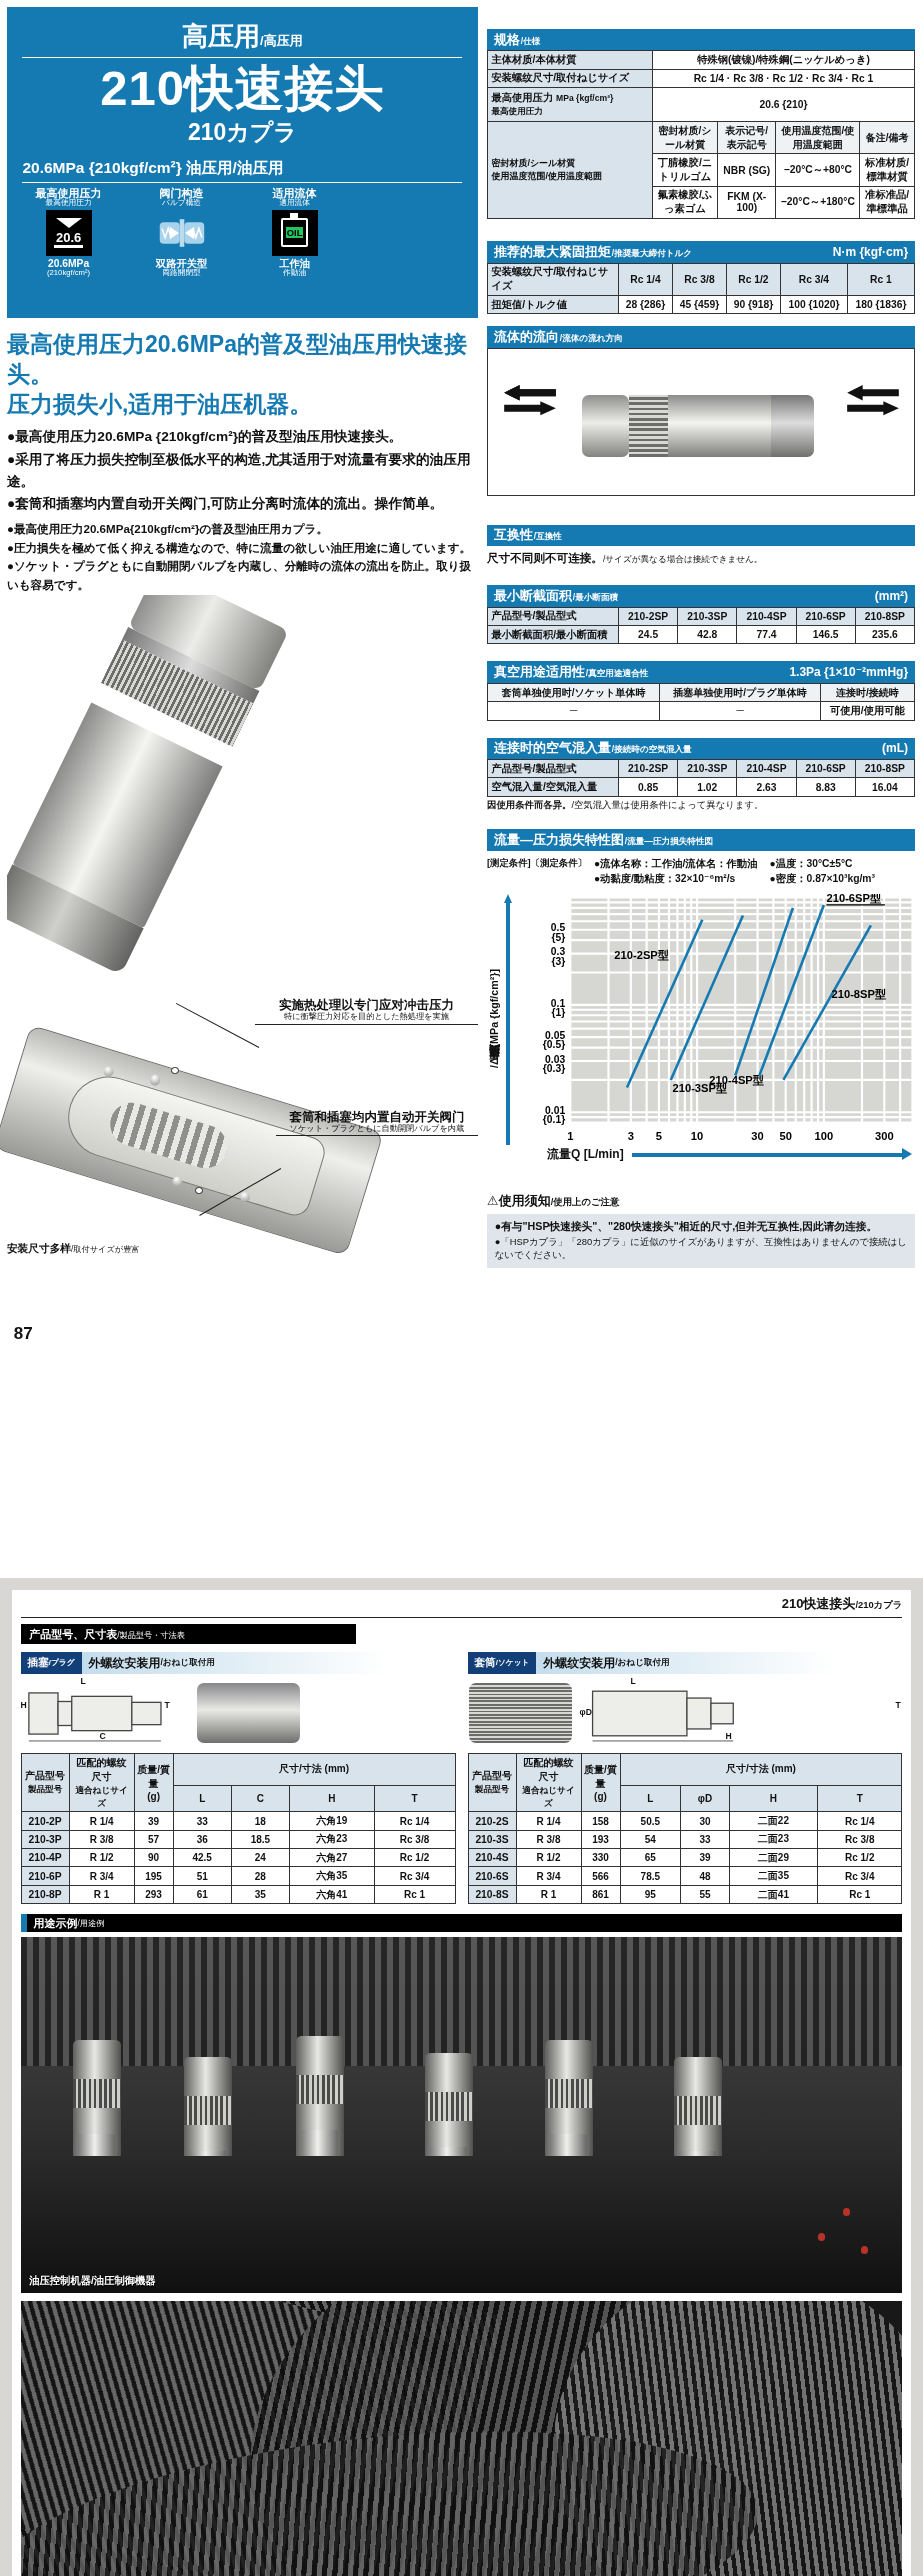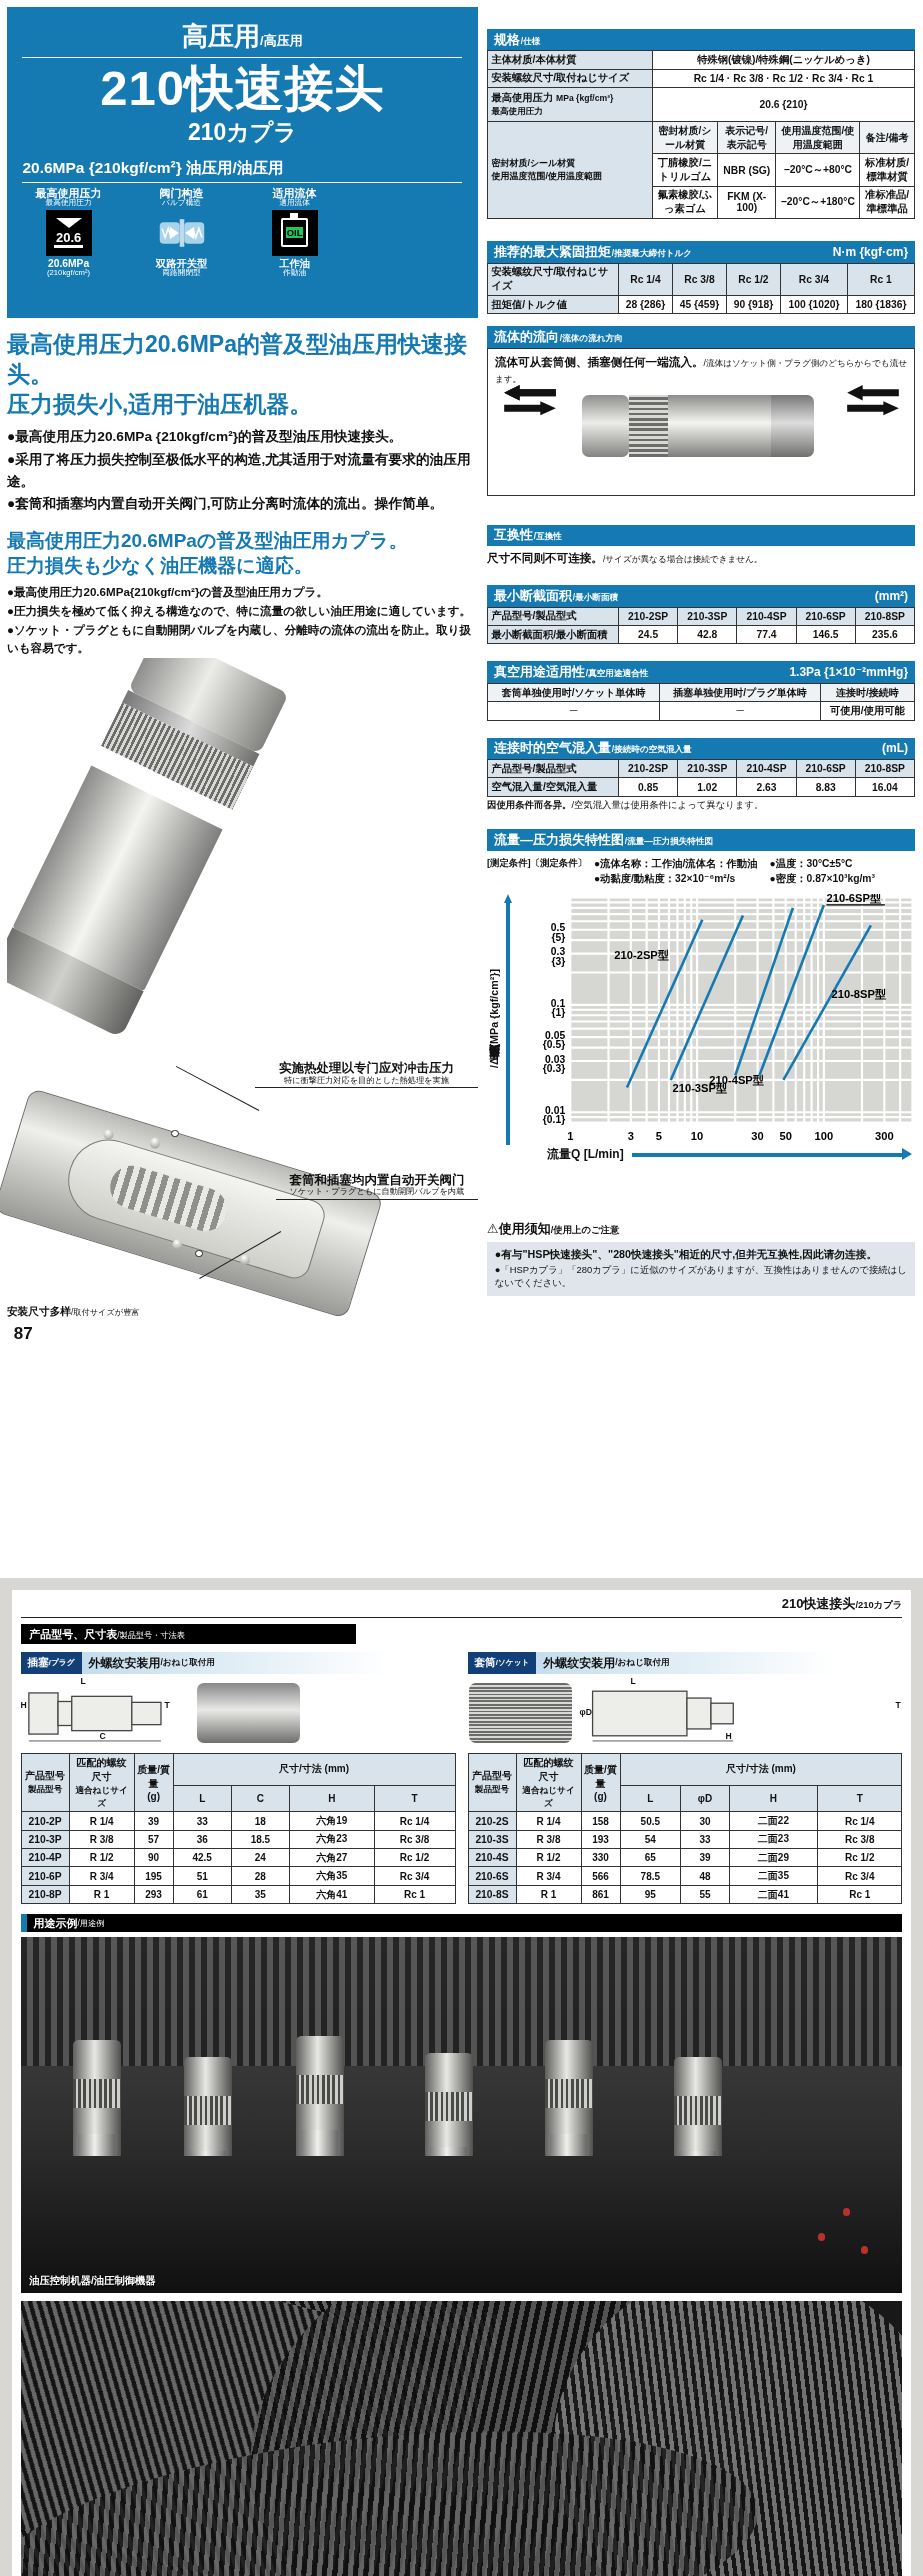--- a/index.html
+++ b/index.html
@@ -207,24 +207,20 @@
 
     <div class="headline">
       <div>最高使用压力20.6MPa的普及型油压用快速接头。</div>
       <div>压力损失小,适用于油压机器。</div>
     </div>
     <div class="bullets">
       <div>●最高使用压力20.6MPa {210kgf/cm²}的普及型油压用快速接头。</div>
       <div>●采用了将压力损失控制至极低水平的构造,尤其适用于对流量有要求的油压用途。</div>
       <div>●套筒和插塞均内置自动开关阀门,可防止分离时流体的流出。操作简单。</div>
     </div>
-    <div class="headline-jp">
-      <div>最高使用圧力20.6MPaの普及型油圧用カプラ。</div>
-      <div>圧力損失も少なく油圧機器に適応。</div>
-    </div>
     <div class="bullets-jp">
       <div>●最高使用圧力20.6MPa{210kgf/cm²}の普及型油圧用カプラ。</div>
       <div>●圧力損失を極めて低く抑える構造なので、特に流量の欲しい油圧用途に適しています。</div>
       <div>●ソケット・プラグともに自動開閉バルブを内蔵し、分離時の流体の流出を防止。取り扱いも容易です。</div>
     </div>
 
     <div class="photo-main">
       <div class="coupler">
         <div class="c-nut"></div>
           <div class="c-collar"></div>
@@ -337,23 +333,20 @@
         <td>180 {1836}</td>
       </tr>
     </tbody>
       </table>
 
     <div class="bar" style="margin-top:12px">
       <span class="cn">流体的流向</span>
         <span class="jp">/流体の流れ方向</span>
     </div>
     <div class="flow-box">
-      <div class="flow-txt">
-        <span class="cn">流体可从套筒侧、插塞侧任何一端流入。</span><span class="jp">/流体はソケット側・プラグ側のどちらからでも流せます。</span>
-      </div>
       <div class="flow-photo">
         <div class="fp-seg" style="left:0;width:47px;background:linear-gradient(180deg,#8f8f8d,#ecece9 45%,#83837f);border-radius:6.9px"></div>
         <div class="fp-seg" style="left:47px;width:39px;background:repeating-linear-gradient(0deg,#6c6c6a 0 2.6px,#d8d8d4 2.6px 5.2px)"></div>
         <div class="fp-seg" style="left:86px;width:103px;background:linear-gradient(180deg,#8c8c8a,#f4f4f1 45%,#7e7e7c)"></div>
         <div class="fp-seg" style="left:189px;width:43px;background:linear-gradient(180deg,#777,#ddd 45%,#6f6f6d);border-radius:0 6.9px 6.9px 0"></div>
       </div>
       <svg class="dblarrow" style="left:15.5px" width="52" height="31" viewBox="0 0 60 36">
         <polygon points="0,9 18,0 18,5 60,5 60,13 18,13 18,18" fill="#111"></polygon>
         <polygon points="60,27 42,18 42,23 0,23 0,31 42,31 42,36" fill="#111" transform="rotate(180 30 27) translate(0,18)"></polygon>
         <polygon points="60,26 42,17 42,22 0,22 0,30 42,30 42,35" fill="#111" transform="scale(-1,1) translate(-60,0)" opacity="0"></polygon>
@@ -540,21 +533,21 @@
           <text x="58" y="168.558172143486" text-anchor="end" font-size="12" font-weight="700" font-family="Liberation Sans, sans-serif"><tspan>0.05</tspan><tspan x="58" dy="11">{0.5}</tspan></text>
           <text x="58" y="196.27723115837662" text-anchor="end" font-size="12" font-weight="700" font-family="Liberation Sans, sans-serif"><tspan>0.03</tspan><tspan x="58" dy="11">{0.3}</tspan></text>
           <text x="58" y="255.89150547681933" text-anchor="end" font-size="12" font-weight="700" font-family="Liberation Sans, sans-serif"><tspan>0.01</tspan><tspan x="58" dy="11">{0.1}</tspan></text>
         </svg>
     </div>
     <div class="xlabel-row">
       <span class="xl">流量Q [L/min]</span>
       <div class="x-arrow"></div>
     </div>
 
-    <div style="margin-top:57px">
+    <div style="margin-top:29px">
       <div class="warn-title">
         <span>⚠</span><span>使用须知</span><span class="jp">/使用上のご注意</span>
       </div>
       <div class="warn-box">
         <div class="l1">●有与"HSP快速接头"、"280快速接头"相近的尺寸,但并无互换性,因此请勿连接。</div>
         <div class="l2">●「HSPカプラ」「280カプラ」に近似のサイズがありますが、互換性はありませんので接続はしないでください。</div>
       </div>
     </div>
   </div>
 

